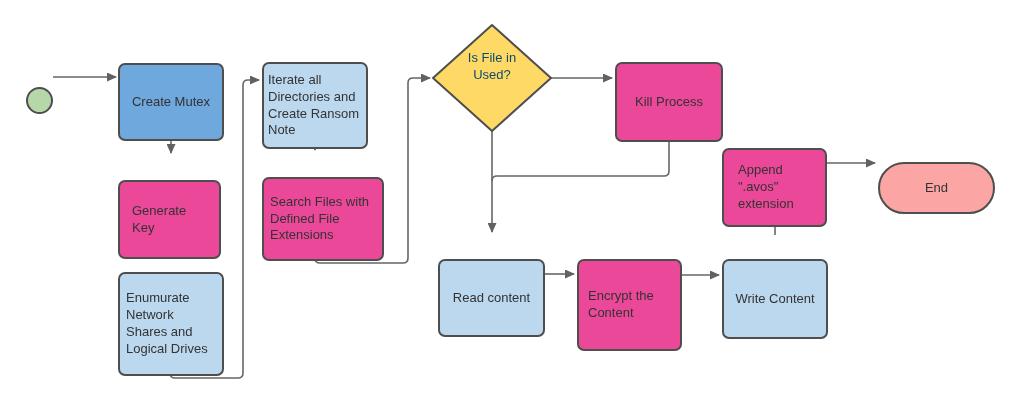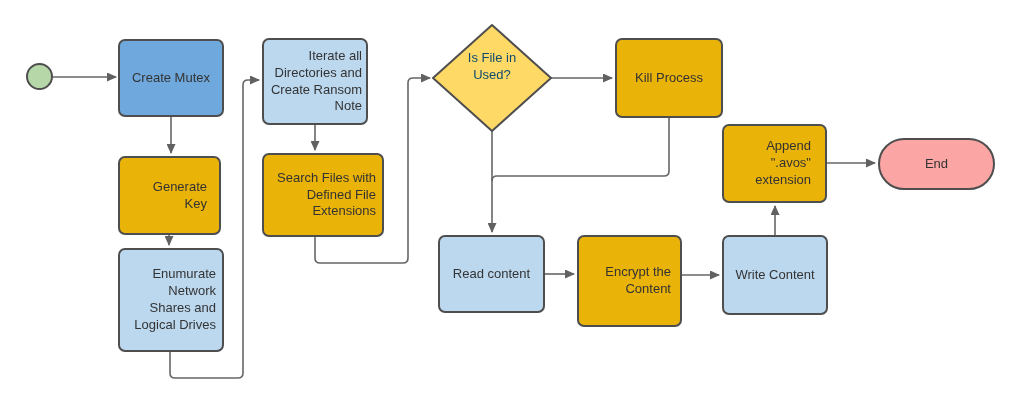--- a/index.html
+++ b/index.html
@@ -8,26 +8,26 @@
     width:1024px;height:407px;
     background:#ffffff;
     overflow:hidden;
     font-family:"Liberation Sans", sans-serif;
   }
   .edges{position:absolute;left:0;top:0;z-index:1;}
   .node{
     position:absolute;box-sizing:border-box;
     border:2px solid #4E4E4E;border-radius:7px;
     display:flex;align-items:center;justify-content:center;
-    text-align:right;font-size:13px;line-height:1.3;color:#333333;
-    z-index:2;background:#ffffff;
+    text-align:left;font-size:13px;line-height:1.3;color:#333333;
+    z-index:2;background:#ffffff;margin-top:24px;
   }
   .fill-blue{background:#6FA8DC;}
   .fill-lightblue{background:#BCD8EF;}
-  .fill-white{background:#eab308;}
+  .fill-white{background:#ec4899;}
   .n-start{left:26px;top:63px;width:27px;height:27px;border-radius:50%;background:#B6D7A8;padding:0;}
   .n-create{left:118px;top:39px;width:106px;height:78px;}
   .n-generate{left:118px;top:156px;width:103px;height:79px;padding:0 12px;}
   .n-enum{left:118px;top:248px;width:106px;height:104px;padding:0 6px;}
   .n-iterate{left:262px;top:38px;width:106px;height:87px;padding:0 4px;}
   .n-search{left:262px;top:153px;width:122px;height:84px;padding:0 6px;}
   .n-kill{left:615px;top:38px;width:108px;height:80px;}
   .n-read{left:438px;top:235px;width:107px;height:78px;}
   .n-encrypt{left:577px;top:235px;width:105px;height:92px;padding:0 9px;}
   .n-write{left:722px;top:235px;width:106px;height:80px;}

